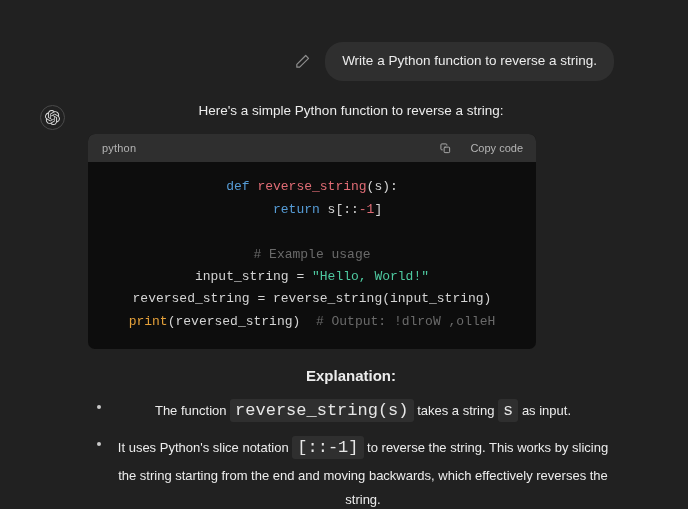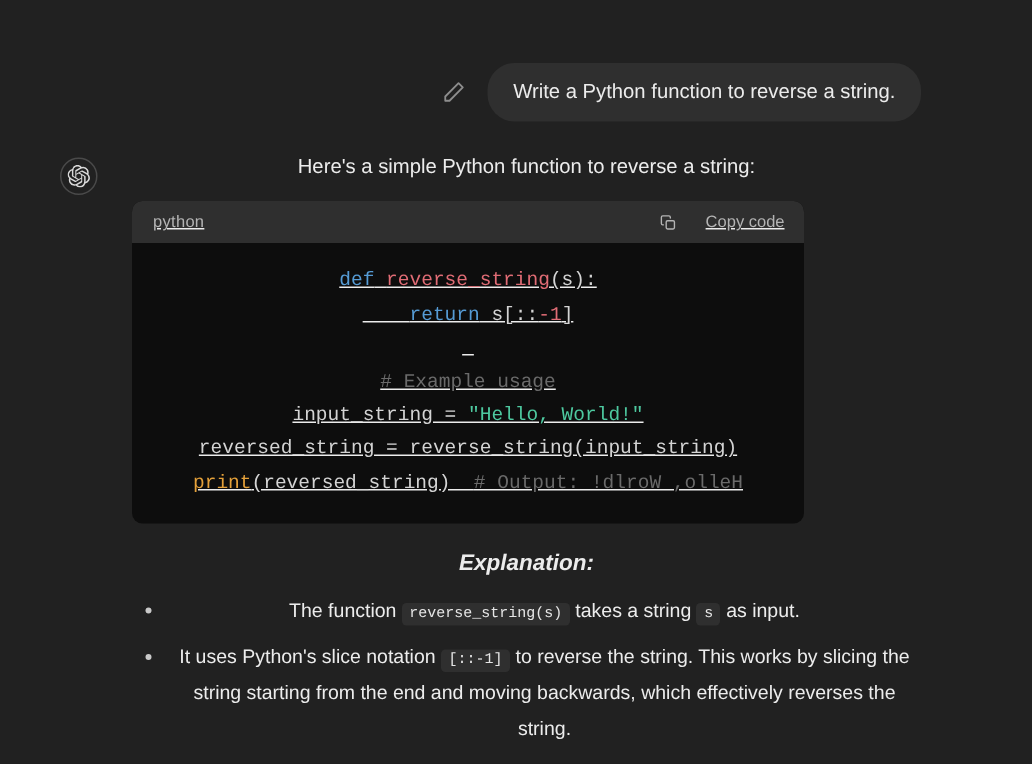--- a/index.html
+++ b/index.html
@@ -98,21 +98,20 @@
     margin-bottom: 13px;
   }
 
   
   .code-block {
     background: #0d0d0d;
     border-radius: 7px;
     overflow: hidden;
     width: 448px;
     margin-bottom: 18px;
-    text-decoration: underline;
   }
 
   .code-header {
     background: #2f2f2f;
     height: 28px;
     display: flex;
     align-items: center;
     justify-content: space-between;
     padding: 0 13px 0 14px;
   }
@@ -150,21 +149,20 @@
   .tok-com     { color: #6a6a6a; }
   .tok-plain   { color: #d4d4d4; }
   .tok-builtin { color: #e5a13a; }
 
   
   .explanation-heading {
     font-size: 15px;
     font-weight: bold;
     color: #ececec;
     margin: 0 0 11px 0;
-    font-style: italic;
   }
 
   .bullet-list {
     list-style: none;
     margin: 0 0 0 0;
     padding: 0;
   }
 
   .bullet-item {
     position: relative;
@@ -181,21 +179,21 @@
     left: 9px;
     top: 10px;
     width: 4px;
     height: 4px;
     border-radius: 50%;
     background: #c9c9c9;
   }
 
   code.chip {
     font-family: "Liberation Mono", monospace;
-    font-size: 10px;
+    font-size: 17px;
     background: #2f2f2f;
     border-radius: 3px;
     padding: 2px 5px;
     color: #e6e6e6;
   }
 
   .closing-line {
     font-size: 13px;
     line-height: 1.6;
     color: #ececec;

